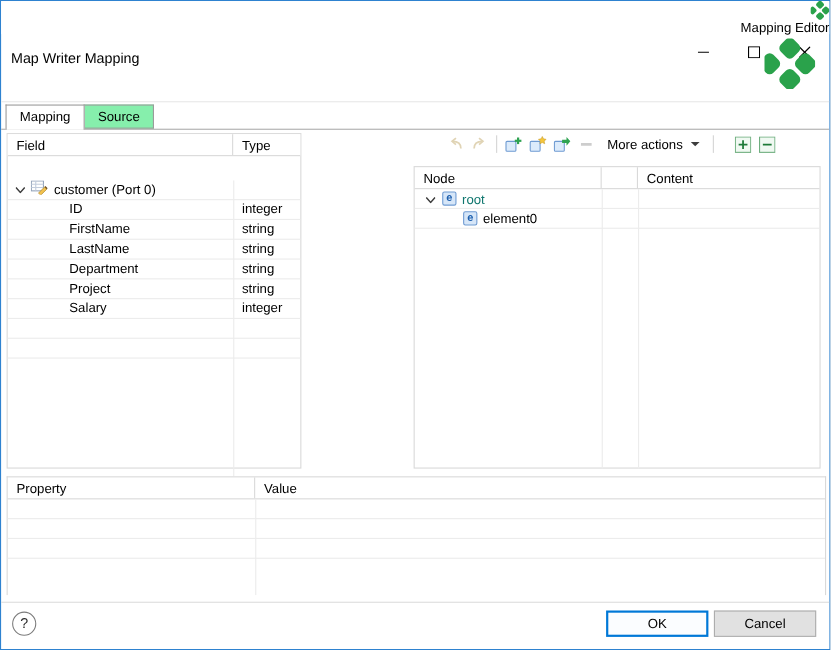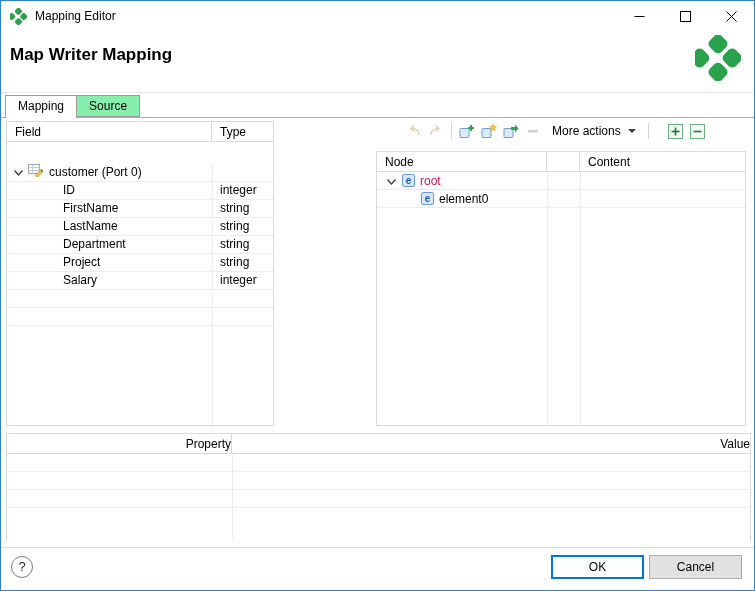--- a/index.html
+++ b/index.html
@@ -2,27 +2,27 @@
 <html><head>
 <meta charset="utf-8">
 <style>
   * { margin:0; padding:0; box-sizing:border-box; }
   body { background:#cfcfcf; font-family:"Liberation Sans","DejaVu Sans",sans-serif; }
   .window {
     position:relative; width:755px; height:591px; background:#fff;
     border:1px solid #2e82d0; overflow:hidden; font-size:12px; color:#000;
   }
   
-  .titlebar { position:absolute; top:0; left:0; right:0; height:30px; display:flex; align-items:center; background:#fff; }
+  .titlebar { position:absolute; top:0; left:0; right:0; height:30px; display:flex; align-items:flex-end; background:#fff;flex-direction:column; }
   .title-icon { margin-left:9px; width:17px; height:17px; flex:none; }
   .title-text { margin-left:8px; font-size:12px; }
   .win-controls { margin-left:auto; display:flex; height:30px; }
   .win-btn { width:46px; height:30px; display:flex; align-items:center; justify-content:center; cursor:default; }
   
-  .header-title { position:absolute; left:9px; top:44px; font-weight:bold; font-size:17px; }
+  .header-title { position:absolute; left:9px; top:44px; font-weight:normal; font-size:13px; }
   .logo { position:absolute; right:13px; top:34px; width:46px; height:46px; }
   .header-sep { position:absolute; top:91px; left:0; right:0; height:1px; background:#e8e8e8; }
   
   .tabs { position:absolute; top:94px; left:4px; height:23px; display:flex; z-index:3; }
   .tab { height:22px; line-height:20px; padding:0 12px; border:1px solid #9b9b9b; background:#86efac; margin-right:-1px; }
   .tab.active { background:#fff; height:23px; border-bottom:none; z-index:4; }
   .tab-underline { position:absolute; top:116px; left:0; right:0; height:1px; background:#adadad; z-index:2; }
   
   .hcell { padding:3px 0 0 8px; }
   .vline { position:absolute; top:0; bottom:0; width:1px; background:#ececec; }
@@ -48,29 +48,29 @@
   .caret { width:0; height:0; border-left:4px solid transparent; border-right:4px solid transparent; border-top:4px solid #3c3c3c; }
   .disabled { opacity:.5; }
   
   .node-table { position:absolute; left:375px; top:150px; width:370px; height:275px; border:1px solid #d9d9d9; background:#fff; }
   .nt-header { display:grid; grid-template-columns:170px 33px 1fr; height:20px; border-bottom:1px solid #d9d9d9; }
   .nt-header .hcell:nth-child(1), .nt-header .hcell:nth-child(2) { border-right:1px solid #d9d9d9; }
   .nt-body { position:relative; height:254px; }
   .nt-vline1 { left:170px; } .nt-vline2 { left:203px; }
   .nt-row { height:18px; display:flex; align-items:center; border-bottom:1px solid #ececec; }
   .nt-row .lbl { margin-left:5px; }
-  .muted { color:#be185d; }
+  .muted { color:#0f766e; }
   .e-badge { width:13px; height:13px; flex:none; background:#d6e6f8; border:1px solid #6f9bd2; border-radius:2px;
              color:#1d5fae; font-weight:bold; font-size:10px; line-height:11px; text-align:center; }
   .root-row .chev { margin-left:10px; }
   .root-row .e-badge { margin-left:6px; }
   .child-row { padding-left:44px; }
   
   .prop-table { position:absolute; left:5px; top:432px; width:745px; height:108px; border:1px solid #d9d9d9; border-bottom:none; background:#fff; }
-  .pt-header { display:grid; grid-template-columns:225px 1fr; height:20px; border-bottom:1px solid #d9d9d9;text-align:right; }
+  .pt-header { display:grid; grid-template-columns:225px 1fr; height:20px; border-bottom:1px solid #d9d9d9; }
   .pt-header .hcell:first-child { border-right:1px solid #d9d9d9; }
   .pt-body { position:relative; height:87px; }
   .pt-vline { left:225px; }
   
   .footer-sep { position:absolute; left:0; right:0; top:546px; height:1px; background:#dcdcdc; }
   .help-btn { position:absolute; left:10px; top:555px; width:22px; height:22px; border:1px solid #7c7c7c; border-radius:50%;
               text-align:center; line-height:20px; font-size:13px; color:#2b2b2b; }
   .btn { position:absolute; top:554px; height:24px; width:93px; text-align:center; font-size:12px; }
   .btn-ok { right:110px; background:#fbfdff; border:2px solid #0078d7; line-height:20px; }
   .btn-cancel { right:12px; background:#e1e1e1; border:1px solid #adadad; line-height:22px; }

